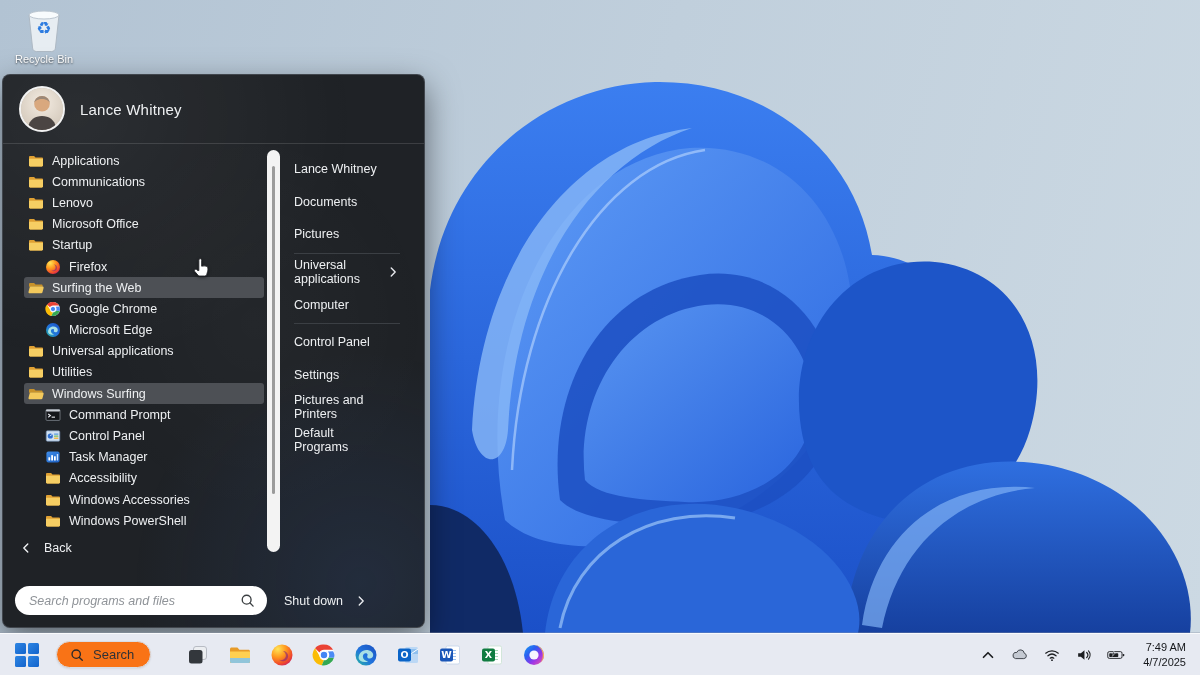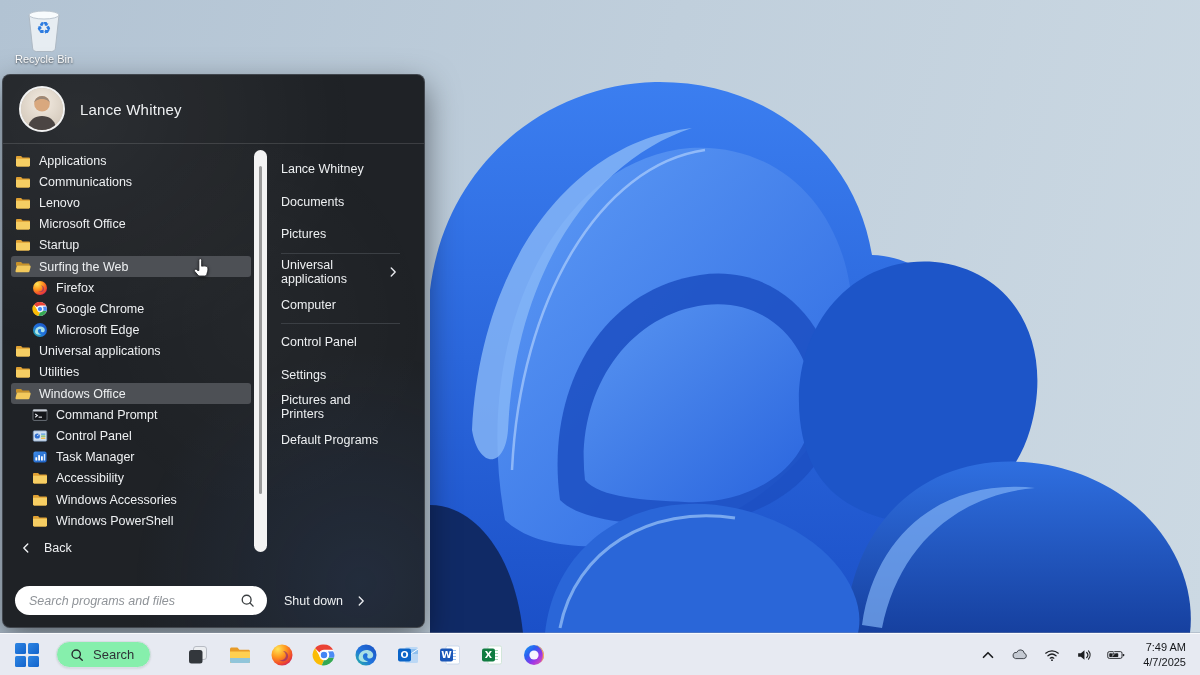--- a/index.html
+++ b/index.html
@@ -30,21 +30,21 @@
       radial-gradient(90% 70% at 85% 92%, rgba(60,110,200,.14), transparent 60%),
       radial-gradient(60% 50% at 60% 45%, rgba(255,255,255,.025), transparent 70%); }
 
   .menu-header { display:flex; align-items:center; gap:15px; padding:11px 16px;
     border-bottom:1px solid rgba(255,255,255,.13); position:relative; z-index:1; }
   .avatar { width:46px; height:46px; border-radius:50%; border:2px solid #f2f2f2; overflow:hidden;
     background:#cfc4b6; flex:0 0 46px; }
   .avatar svg { width:100%; height:100%; display:block; }
   .user-name { font-size:15px; letter-spacing:.2px; }
 
-  .menu-body { flex:1; display:flex; padding:6px 12px 0 8px; min-height:0; position:relative; z-index:1; }
+  .menu-body { flex:1; display:flex; padding:6px 12px 0 21px; min-height:0; position:relative; z-index:1; }
   .left-col { width:240px; display:flex; flex-direction:column; }
   .left-row { height:21.2px; display:flex; align-items:center; gap:8px; padding:0 4px;
     font-size:12.5px; border-radius:3px; white-space:nowrap; cursor:default; }
   .left-row.indent { padding-left:21px; }
   .left-row.highlight { background:#4d5055; }
   .li-icon { width:16px; height:16px; flex:0 0 16px; display:flex; }
   .li-icon svg { width:16px; height:16px; }
 
   .menu-scrollbar { width:13px; margin-left:3px; height:402px; background:#f3f3f3;
     border-radius:7px; position:relative; flex:0 0 13px; }
@@ -73,21 +73,21 @@
   .shutdown { display:flex; align-items:center; gap:11px; margin-left:17px; font-size:12.5px; cursor:default; }
 
   
   .taskbar { position:absolute; left:0; right:0; bottom:0; height:42px; background:#e7eaf2;
     border-top:1px solid rgba(255,255,255,.75); box-shadow:0 -1px 0 rgba(140,150,165,.35);
     display:flex; align-items:center; padding:0 14px; }
   .tb-left { display:flex; align-items:center; gap:17px; }
   .win-logo { width:25px; height:25px; display:grid; grid-template-columns:11px 11px;
     grid-template-rows:11px 11px; gap:2px; align-content:center; justify-content:center; cursor:default; }
   .win-logo span { background:linear-gradient(135deg,#2f86e3,#1263cc); border-radius:1.5px; }
-  .tb-search { height:27px; border-radius:14px; background:#86efac; border:1px solid #d9dde4;
+  .tb-search { height:27px; border-radius:14px; background:#f97316; border:1px solid #d9dde4;
     box-shadow:0 1px 2px rgba(0,0,0,.08); display:flex; align-items:center; gap:8px;
     padding:0 16px 0 12px; font-size:13px; color:#2f3237; cursor:default; }
   .tb-search .tbs-icon { width:16px; height:16px; color:#26282c; display:flex; }
   .tb-search .tbs-icon svg { width:16px; height:16px; }
   .tb-icons { display:flex; align-items:center; gap:17px; margin-left:17px; }
   .tb-icon { width:25px; height:25px; display:flex; align-items:center; justify-content:center; cursor:default; }
   .tb-icon svg { width:24px; height:24px; }
   .tray { margin-left:auto; display:flex; align-items:center; gap:13px; }
   .tray-icon { width:19px; height:19px; display:flex; align-items:center; justify-content:center;
     color:#1c1e21; cursor:default; }
@@ -204,46 +204,46 @@
         </div>
         <div class="left-row">
           <span class="li-icon">
             <svg viewBox="0 0 16 16">
               <path fill="#dfa033" d="M1 4.2c0-.6.5-1.1 1.1-1.1h4l1.4 1.5h6.4c.6 0 1.1.5 1.1 1.1v6.6c0 .6-.5 1.1-1.1 1.1H2.1c-.6 0-1.1-.5-1.1-1.1V4.2z"></path>
               <path fill="#f6ce63" d="M1 5.8h14v6.5c0 .6-.5 1.1-1.1 1.1H2.1c-.6 0-1.1-.5-1.1-1.1V5.8z"></path>
             </svg>
           </span>
           <span class="li-label">Startup</span>
         </div>
-        <div class="left-row highlight">
-          <span class="li-icon">
-            <svg viewBox="0 0 16 16">
-              <path fill="#c8922a" d="M1 4.2c0-.6.5-1.1 1.1-1.1h4l1.4 1.5h6c.6 0 1.1.5 1.1 1.1v1H1V4.2z"></path>
-              <path fill="#f3c95c" d="M2.7 6.6h11.9c.7 0 1.2.7 1 1.3l-1.2 4.6c-.1.5-.6.8-1.1.8H1.5c-.7 0-1.2-.7-1-1.3l1.1-4.6c.1-.5.6-.8 1.1-.8z"></path>
-            </svg>
-          </span>
-          <span class="li-label">Surfing the Web</span>
-        </div>
         <div class="left-row indent">
           <span class="li-icon">
             <svg viewBox="0 0 16 16">
               <defs>
                 <radialGradient id="icfx" cx="30%" cy="22%" r="95%">
                   <stop offset="0" stop-color="#ffe457"></stop>
                   <stop offset=".4" stop-color="#ff9a1f"></stop>
                   <stop offset=".75" stop-color="#f0492c"></stop>
                   <stop offset="1" stop-color="#b5117d"></stop>
                 </radialGradient>
               </defs>
               <circle cx="8" cy="8" r="7" fill="url(#icfx)"></circle>
               <path d="M8.6 5.3c1.9 0 3.5 1.4 3.5 3.4 0 2-1.6 3.5-3.6 3.5-1 0-1.9-.4-2.5-1 .4.2.9.3 1.4.3 1.8 0 3.2-1.4 3.2-3.1 0-1.3-.8-2.5-2-3.1z" fill="#81227f" opacity=".6"></path>
             </svg>
           </span>
           <span class="li-label">Firefox</span>
         </div>
+        <div class="left-row highlight">
+          <span class="li-icon">
+            <svg viewBox="0 0 16 16">
+              <path fill="#c8922a" d="M1 4.2c0-.6.5-1.1 1.1-1.1h4l1.4 1.5h6c.6 0 1.1.5 1.1 1.1v1H1V4.2z"></path>
+              <path fill="#f3c95c" d="M2.7 6.6h11.9c.7 0 1.2.7 1 1.3l-1.2 4.6c-.1.5-.6.8-1.1.8H1.5c-.7 0-1.2-.7-1-1.3l1.1-4.6c.1-.5.6-.8 1.1-.8z"></path>
+            </svg>
+          </span>
+          <span class="li-label">Surfing the Web</span>
+        </div>
         <div class="left-row indent">
           <span class="li-icon">
             <svg viewBox="0 0 16 16">
               <circle cx="8" cy="8" r="7" fill="#fff"></circle>
               <path fill="#ea4335" d="M8 1a7 7 0 0 1 6.06 3.5H8c-1.3 0-2.44.71-3.04 1.77L2.03 3.42A6.99 6.99 0 0 1 8 1z"></path>
               <path fill="#fbbc05" d="M2.03 3.42l2.93 5.07A3.5 3.5 0 0 0 7.98 11.5l-1.45 3.35A7 7 0 0 1 2.03 3.42z"></path>
               <path fill="#34a853" d="M7.98 11.5h.02c1.29 0 2.42-.7 3.03-1.74l.01-.02 3.62.01a7 7 0 0 1-8.13 5.1l1.45-3.35z"></path>
               <path fill="#4285f4" d="M14.66 9.75l-3.62-.01c.29-.52.46-1.11.46-1.74 0-.9-.34-1.72-.9-2.35l3.46-.15A6.97 6.97 0 0 1 15 8c0 .61-.12 1.19-.34 1.75z" opacity=".95"></path>
               <circle cx="8" cy="8" r="2.6" fill="#4285f4" stroke="#fff" stroke-width=".9"></circle>
             </svg>
@@ -284,21 +284,21 @@
           </span>
           <span class="li-label">Utilities</span>
         </div>
         <div class="left-row highlight">
           <span class="li-icon">
             <svg viewBox="0 0 16 16">
               <path fill="#c8922a" d="M1 4.2c0-.6.5-1.1 1.1-1.1h4l1.4 1.5h6c.6 0 1.1.5 1.1 1.1v1H1V4.2z"></path>
               <path fill="#f3c95c" d="M2.7 6.6h11.9c.7 0 1.2.7 1 1.3l-1.2 4.6c-.1.5-.6.8-1.1.8H1.5c-.7 0-1.2-.7-1-1.3l1.1-4.6c.1-.5.6-.8 1.1-.8z"></path>
             </svg>
           </span>
-          <span class="li-label">Windows Office</span>
+          <span class="li-label">Windows Surfing</span>
         </div>
         <div class="left-row indent">
           <span class="li-icon">
             <svg viewBox="0 0 16 16">
               <rect x="1" y="2.6" width="14" height="10.8" rx="1" fill="#14161a" stroke="#8d949c" stroke-width=".7"></rect>
               <rect x="1" y="2.6" width="14" height="2" rx="1" fill="#c9ced6"></rect>
               <path d="M3.2 7l2.2 1.6-2.2 1.6" stroke="#e8eaee" stroke-width="1.1" fill="none"></path>
               <rect x="6.6" y="9.6" width="3.4" height="1.1" fill="#e8eaee"></rect>
             </svg>
           </span>

